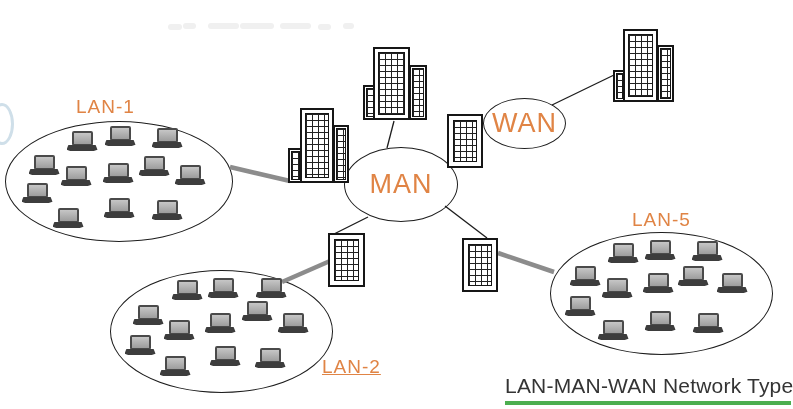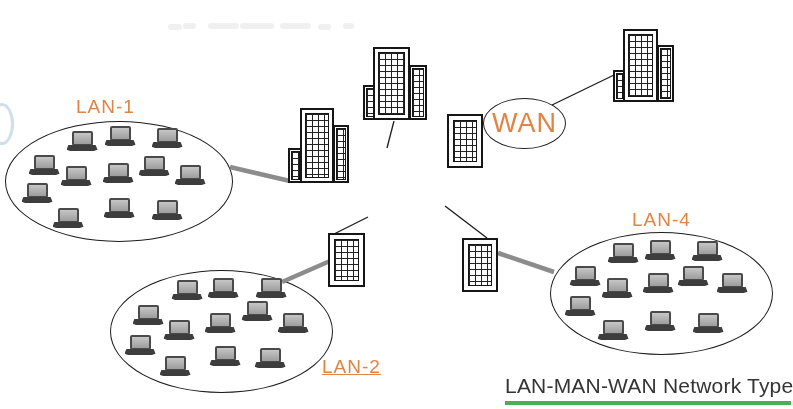--- a/index.html
+++ b/index.html
@@ -97,27 +97,30 @@
   <div class="smudge" style="left:208px;top:23px;width:31px;"></div>
   <div class="smudge" style="left:240px;top:23px;width:34px;"></div>
   <div class="smudge" style="left:280px;top:23px;width:31px;"></div>
   <div class="smudge" style="left:318px;top:24px;width:13px;"></div>
   <div class="smudge" style="left:343px;top:23px;width:11px;"></div>
   <div id="watermark-arc"></div>
 
   <div class="ellipse" style="left:5px;top:121px;width:228px;height:121px;"></div>
   <div class="ellipse" style="left:110px;top:270px;width:223px;height:123px;"></div>
   <div class="ellipse" style="left:550px;top:232px;width:223px;height:123px;"></div>
+  <div class="ellipse" style="left:344px;top:147px;width:114px;height:75px;">
+    <span class="inner-label">MAN</span>
+  </div>
   <div class="ellipse" style="left:483px;top:98px;width:83px;height:51px;">
     <span class="inner-label">WAN</span>
   </div>
 
   <span class="node-label" style="left:76px;top:96px;">LAN-1</span>
   <span class="node-label" style="left:322px;top:356px;text-decoration:underline;">LAN-2</span>
-  <span class="node-label" style="left:632px;top:209px;">LAN-4</span>
+  <span class="node-label" style="left:632px;top:209px;">LAN-5</span>
 
   <svg id="connector-layer" width="793" height="409" viewBox="0 0 793 409">
       <line x1="394" y1="121" x2="387" y2="148" stroke="#1d1d1d" stroke-width="1.3"></line>
       <line x1="368" y1="217" x2="334" y2="234" stroke="#1d1d1d" stroke-width="1.3"></line>
       <line x1="445" y1="206" x2="487" y2="238" stroke="#1d1d1d" stroke-width="1.3"></line>
       <line x1="552" y1="105" x2="614" y2="75" stroke="#1d1d1d" stroke-width="1.3"></line>
       <line x1="230" y1="167" x2="290" y2="181" stroke="#8c8c8c" stroke-width="4.5"></line>
       <line x1="282" y1="282" x2="330" y2="261" stroke="#8c8c8c" stroke-width="4.5"></line>
       <line x1="498" y1="253" x2="554" y2="272" stroke="#8c8c8c" stroke-width="4.5"></line>
     </svg>

